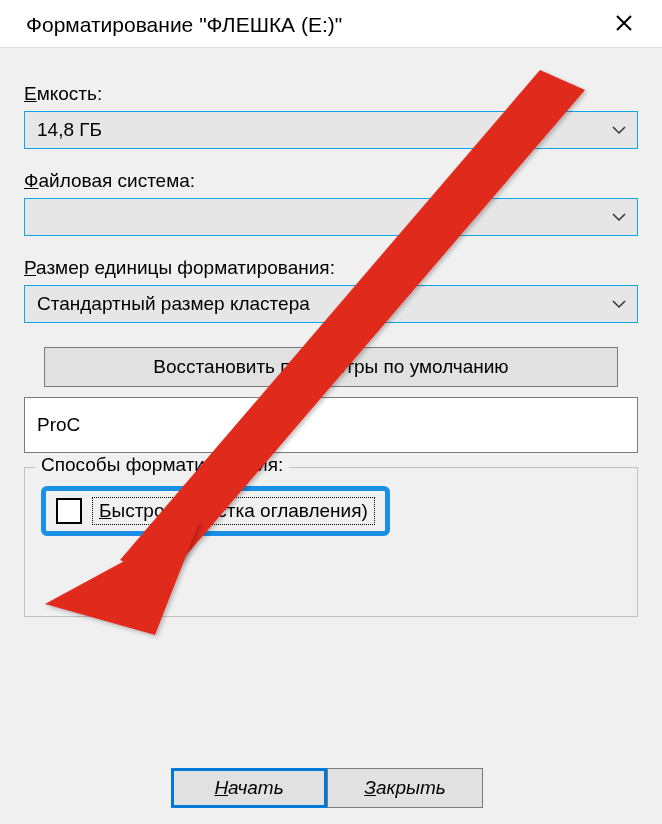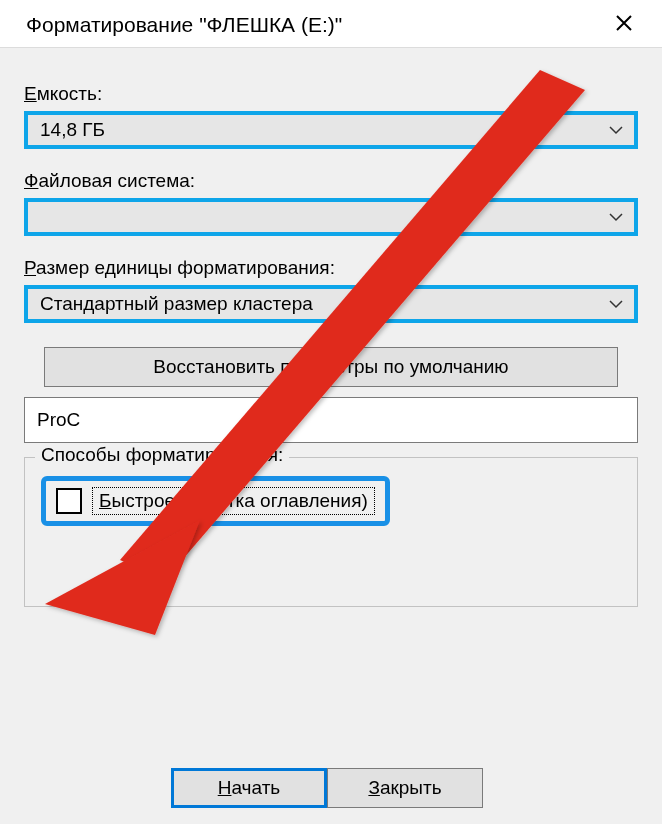--- a/index.html
+++ b/index.html
@@ -48,21 +48,21 @@
   .field-label {
     margin-top: 21px;
     margin-bottom: 6px;
     font-size: 19px;
   }
   .underline-first::first-letter {
     text-decoration: underline;
   }
   .dropdown {
     position: relative;
-    border: 4px solid #0ea5e9;
+    border: 1px solid #0ea5e9;
     background: #e6e6e6;
     height: 38px;
     box-sizing: border-box;
     display: flex;
     align-items: center;
     padding: 0 12px;
     font-size: 19px;
     cursor: pointer;
     width: 100%;
   }
@@ -89,21 +89,21 @@
     font-size: 19px;
     display: inline-flex;
     align-items: center;
     justify-content: center;
     cursor: pointer;
     box-sizing: border-box;
   }
   .textinput {
     border: 1px solid #7a7a7a;
     background: #fff;
-    height: 46px;
+    height: 56px;
     width: 100%;
     box-sizing: border-box;
     padding: 0 12px;
     font-size: 19px;
     font-family: inherit;
   }
   .groupbox {
     border: 1px solid #c2c2c2;
     margin-top: 14px;
     padding: 18px 16px 80px 16px;
@@ -140,20 +140,21 @@
     background: #fff;
     flex-shrink: 0;
   }
   .footer {
     position: absolute;
     left: 0;
     right: 8px;
     bottom: 16px;
     display: flex;
     justify-content: center;
+    font-style: italic;
   }
   .footer .pushbutton {
     width: 156px;
   }
   .footer .primary {
     border: 3px solid #0078d7;
     background: #e1e1e1;
   }
   .arrow-overlay {
     position: absolute;

